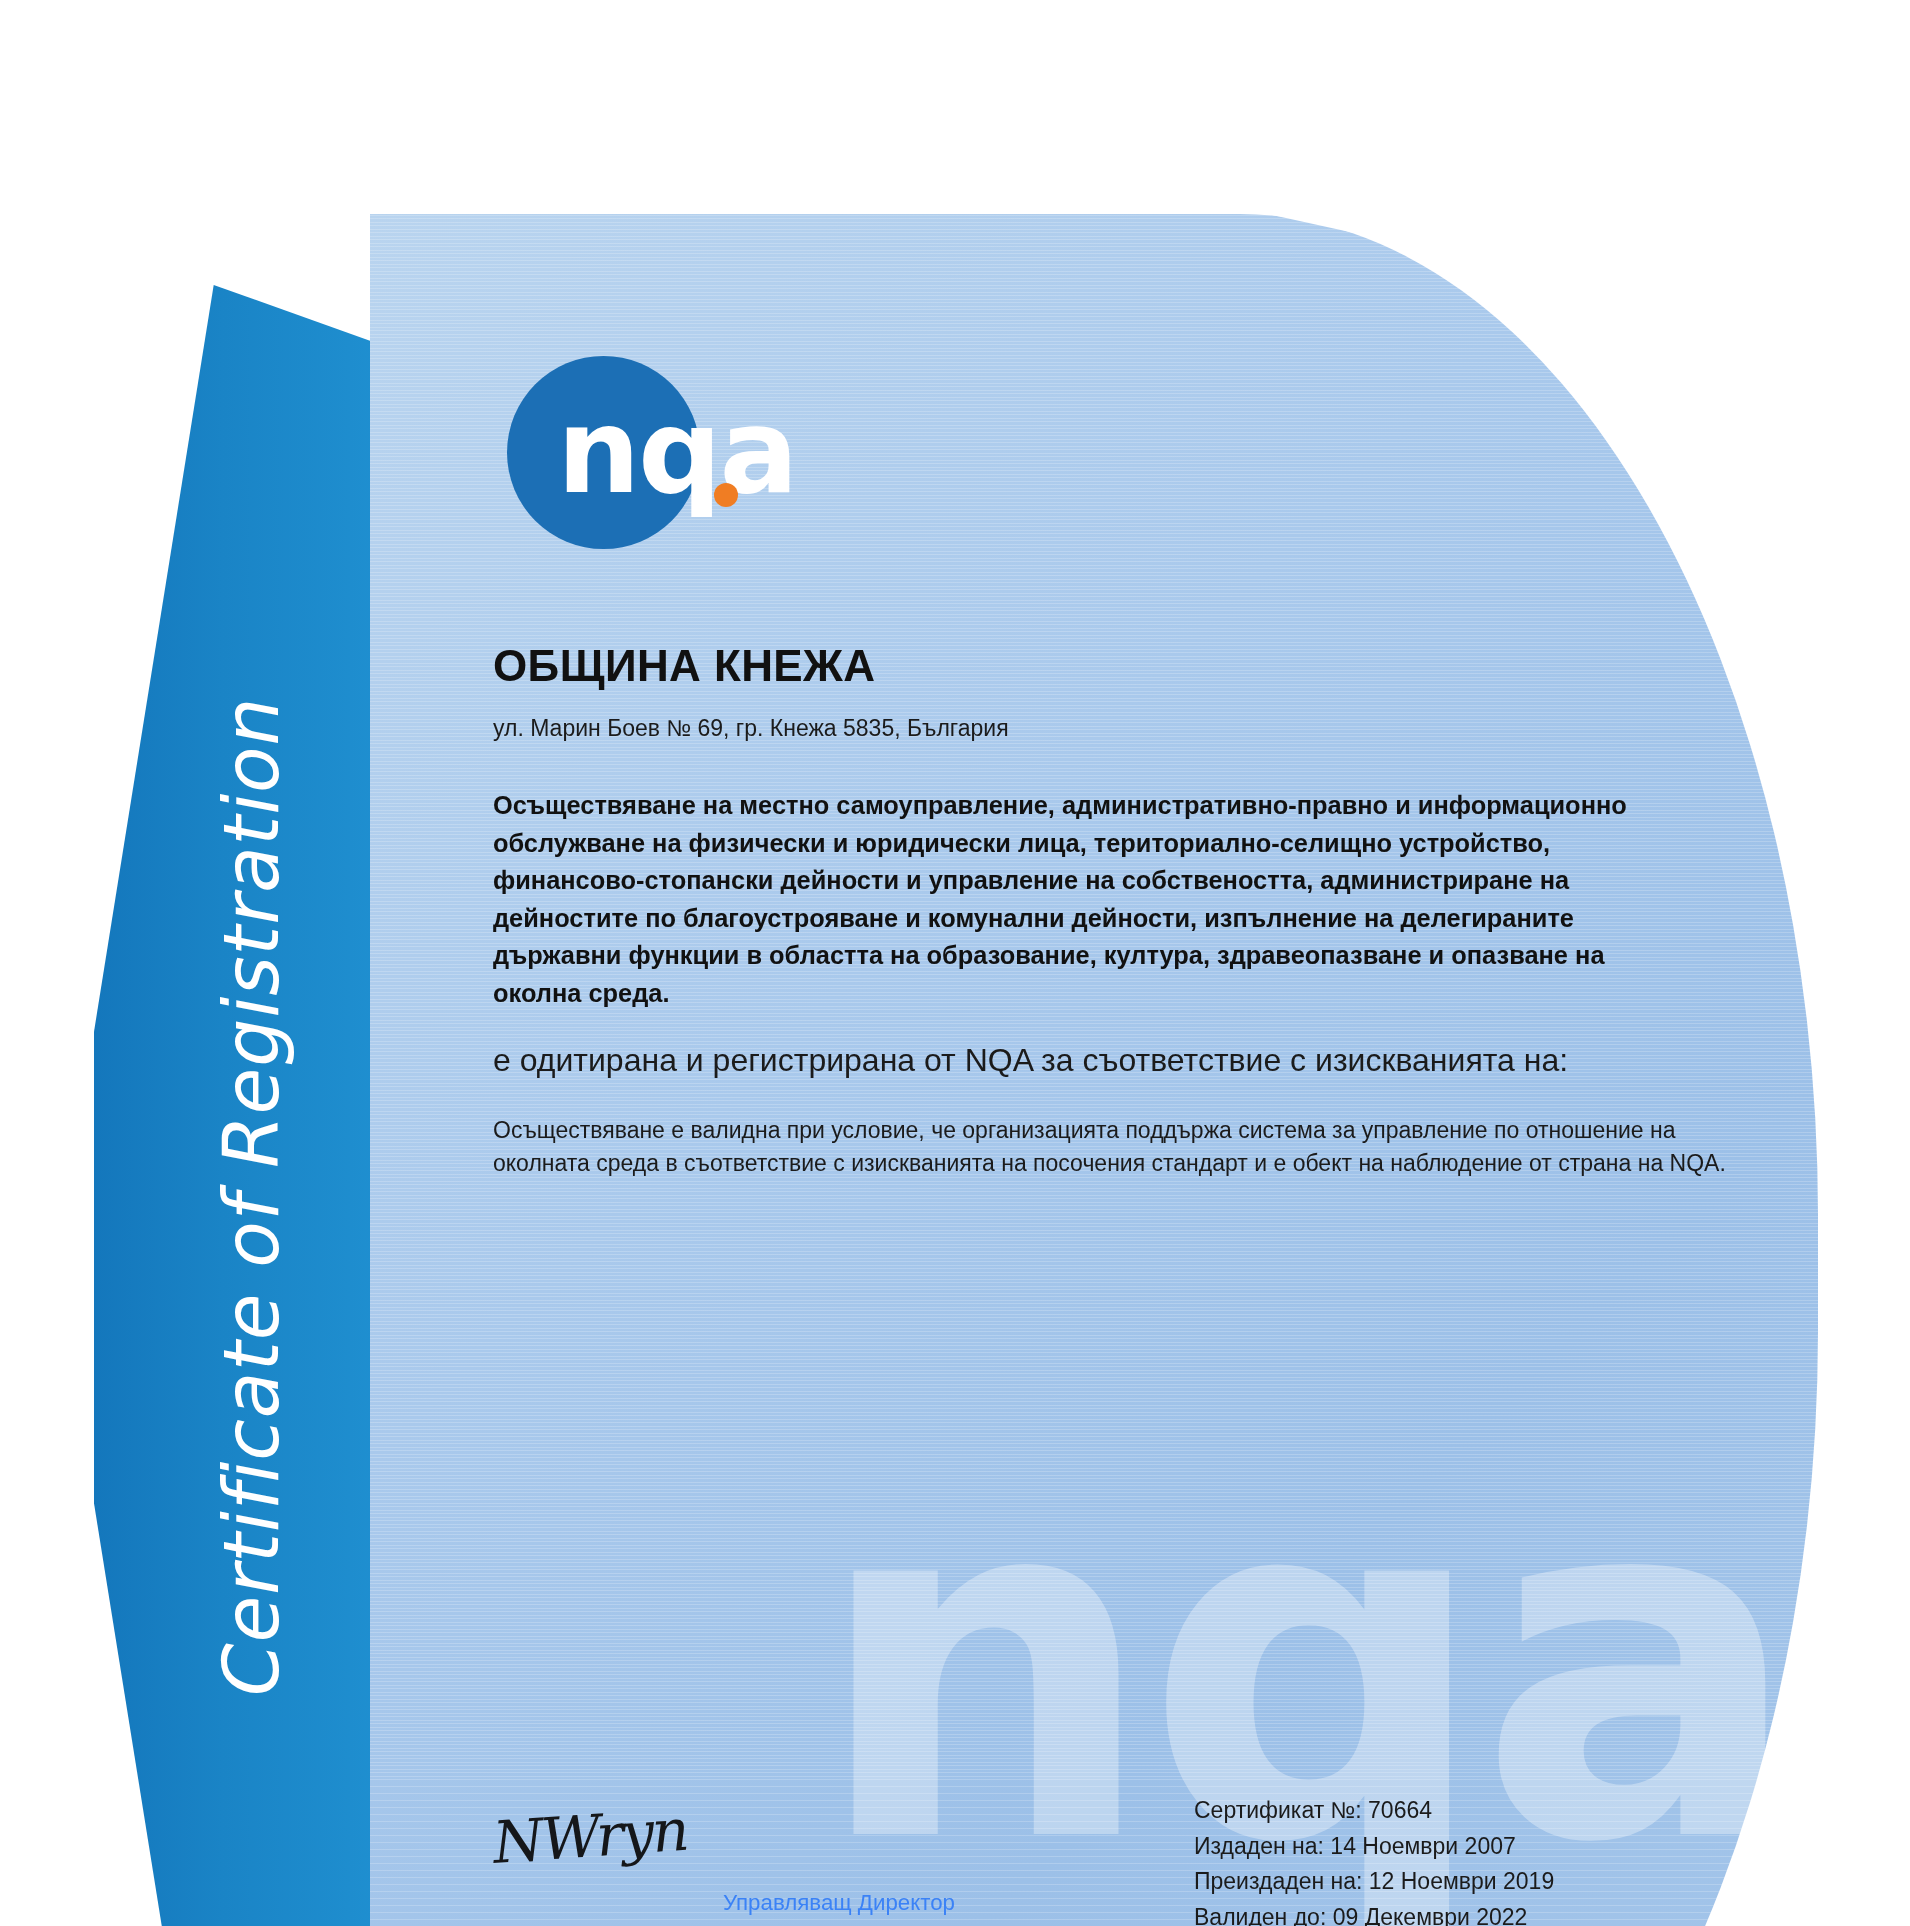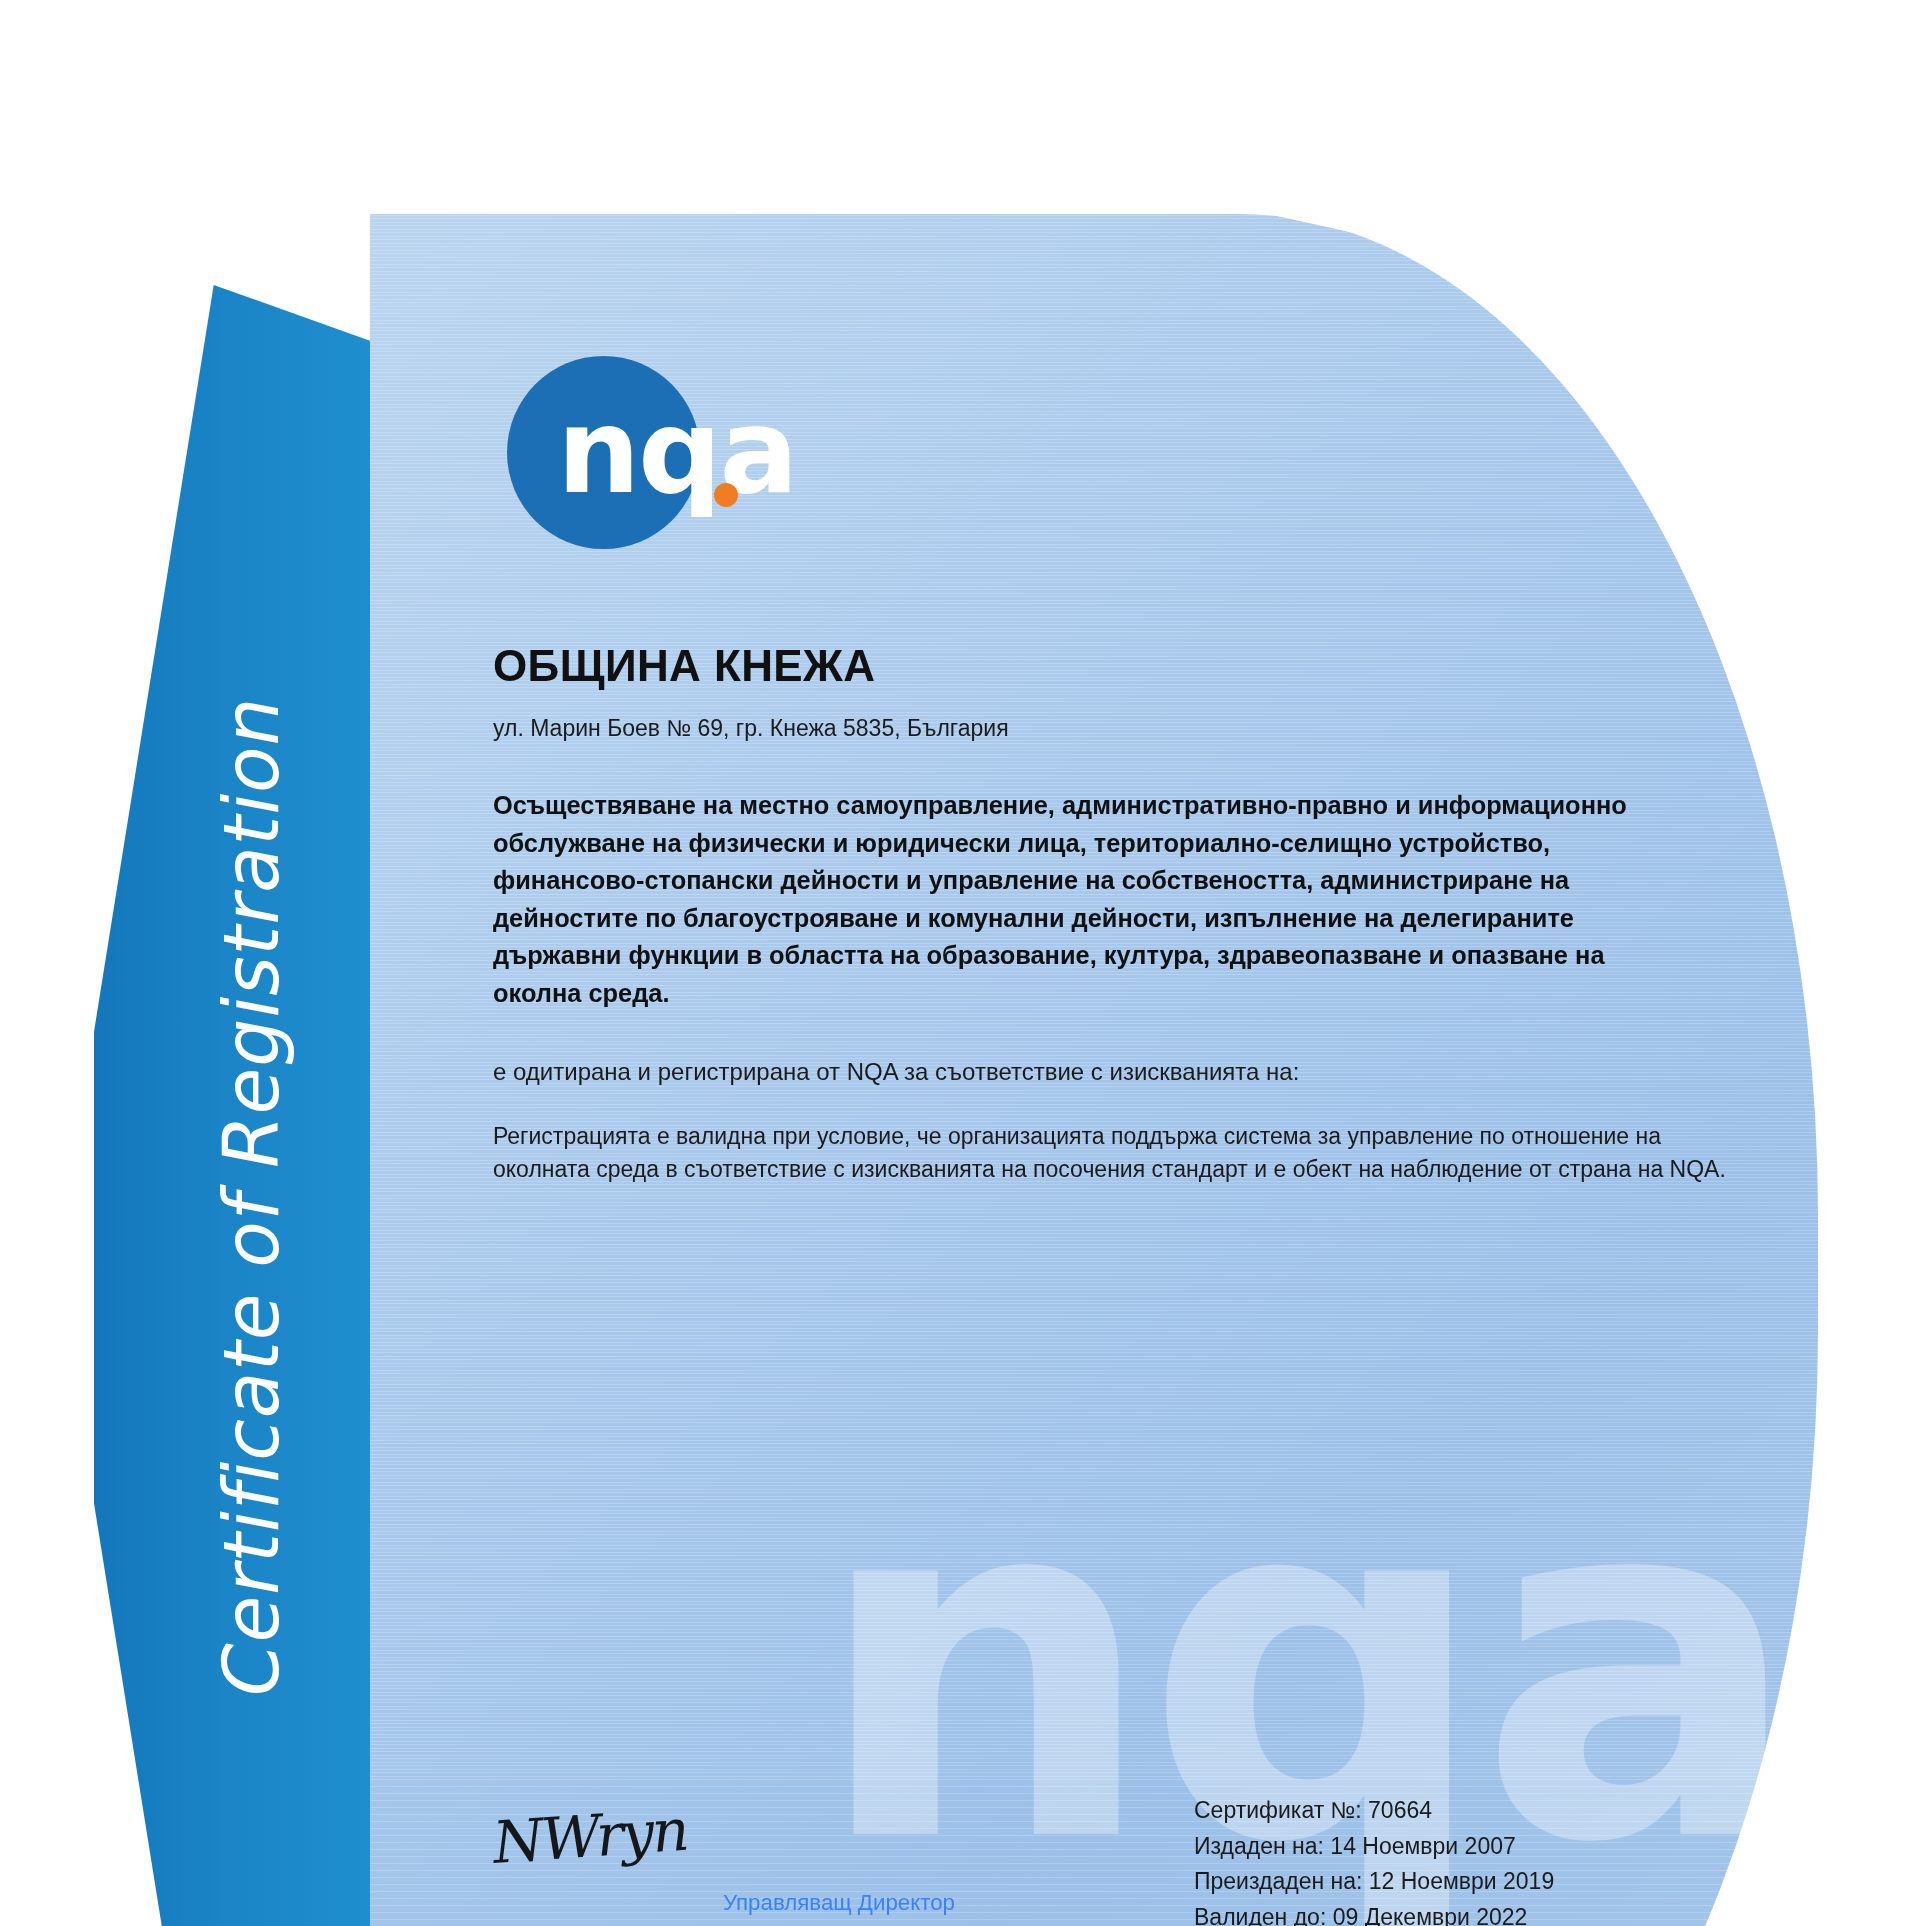--- a/index.html
+++ b/index.html
@@ -143,22 +143,22 @@
   }
   .scope {
     margin-top: 45px;
     font-size: 25.4px;
     font-weight: 700;
     line-height: 1.48;
     color: #111111;
     width: 1206px;
   }
   .audited {
-    margin-top: 43px;
-    font-size: 24px;
+    margin-top: 26px;
+    font-size: 32px;
     line-height: 1.35;
     color: #1b1b1b;
   }
   .standard {
     margin-top: 30px;
     font-size: 48px;
     font-weight: 700;
     letter-spacing: 0.4px;
     color: #111111;
   }
@@ -221,21 +221,21 @@
     <div class="logo-circle"></div>
     <div class="logo-text">nqa</div>
     <div class="logo-dot"></div>
   </div>
 
   <div class="content">
     <div class="org-name">ОБЩИНА КНЕЖА</div>
     <div class="org-addr">ул. Марин Боев № 69, гр. Кнежа 5835, България</div>
     <div class="scope">Осъществяване на местно самоуправление, административно-правно и информационно обслужване на физически и юридически лица, териториално-селищно устройство, финансово-стопански дейности и управление на собствеността, администриране на дейностите по благоустрояване и комунални дейности, изпълнение на делегираните държавни функции в областта на образование, култура, здравеопазване и опазване на околна среда.</div>
     <div class="audited">е одитирана и регистрирана от NQA за съответствие с изискванията на:</div>
-    <div class="validity">Регистрацията е валидна при условие, че организацията поддържа система за управление по отношение на околната среда в съответствие с изискванията на посочения стандарт и е обект на наблюдение от страна на NQA.</div>
+    <div class="validity">Осъществяване е валидна при условие, че организацията поддържа система за управление по отношение на околната среда в съответствие с изискванията на посочения стандарт и е обект на наблюдение от страна на NQA.</div>
   </div>
 
   <div class="sig-block">
     <div class="signature">NWryn</div>
     <div class="sig-title">Управляващ Директор</div>
   </div>
 
   <div class="meta">
     <div>Сертификат №: 70664</div>
     <div>Издаден на: 14 Ноември 2007</div>

